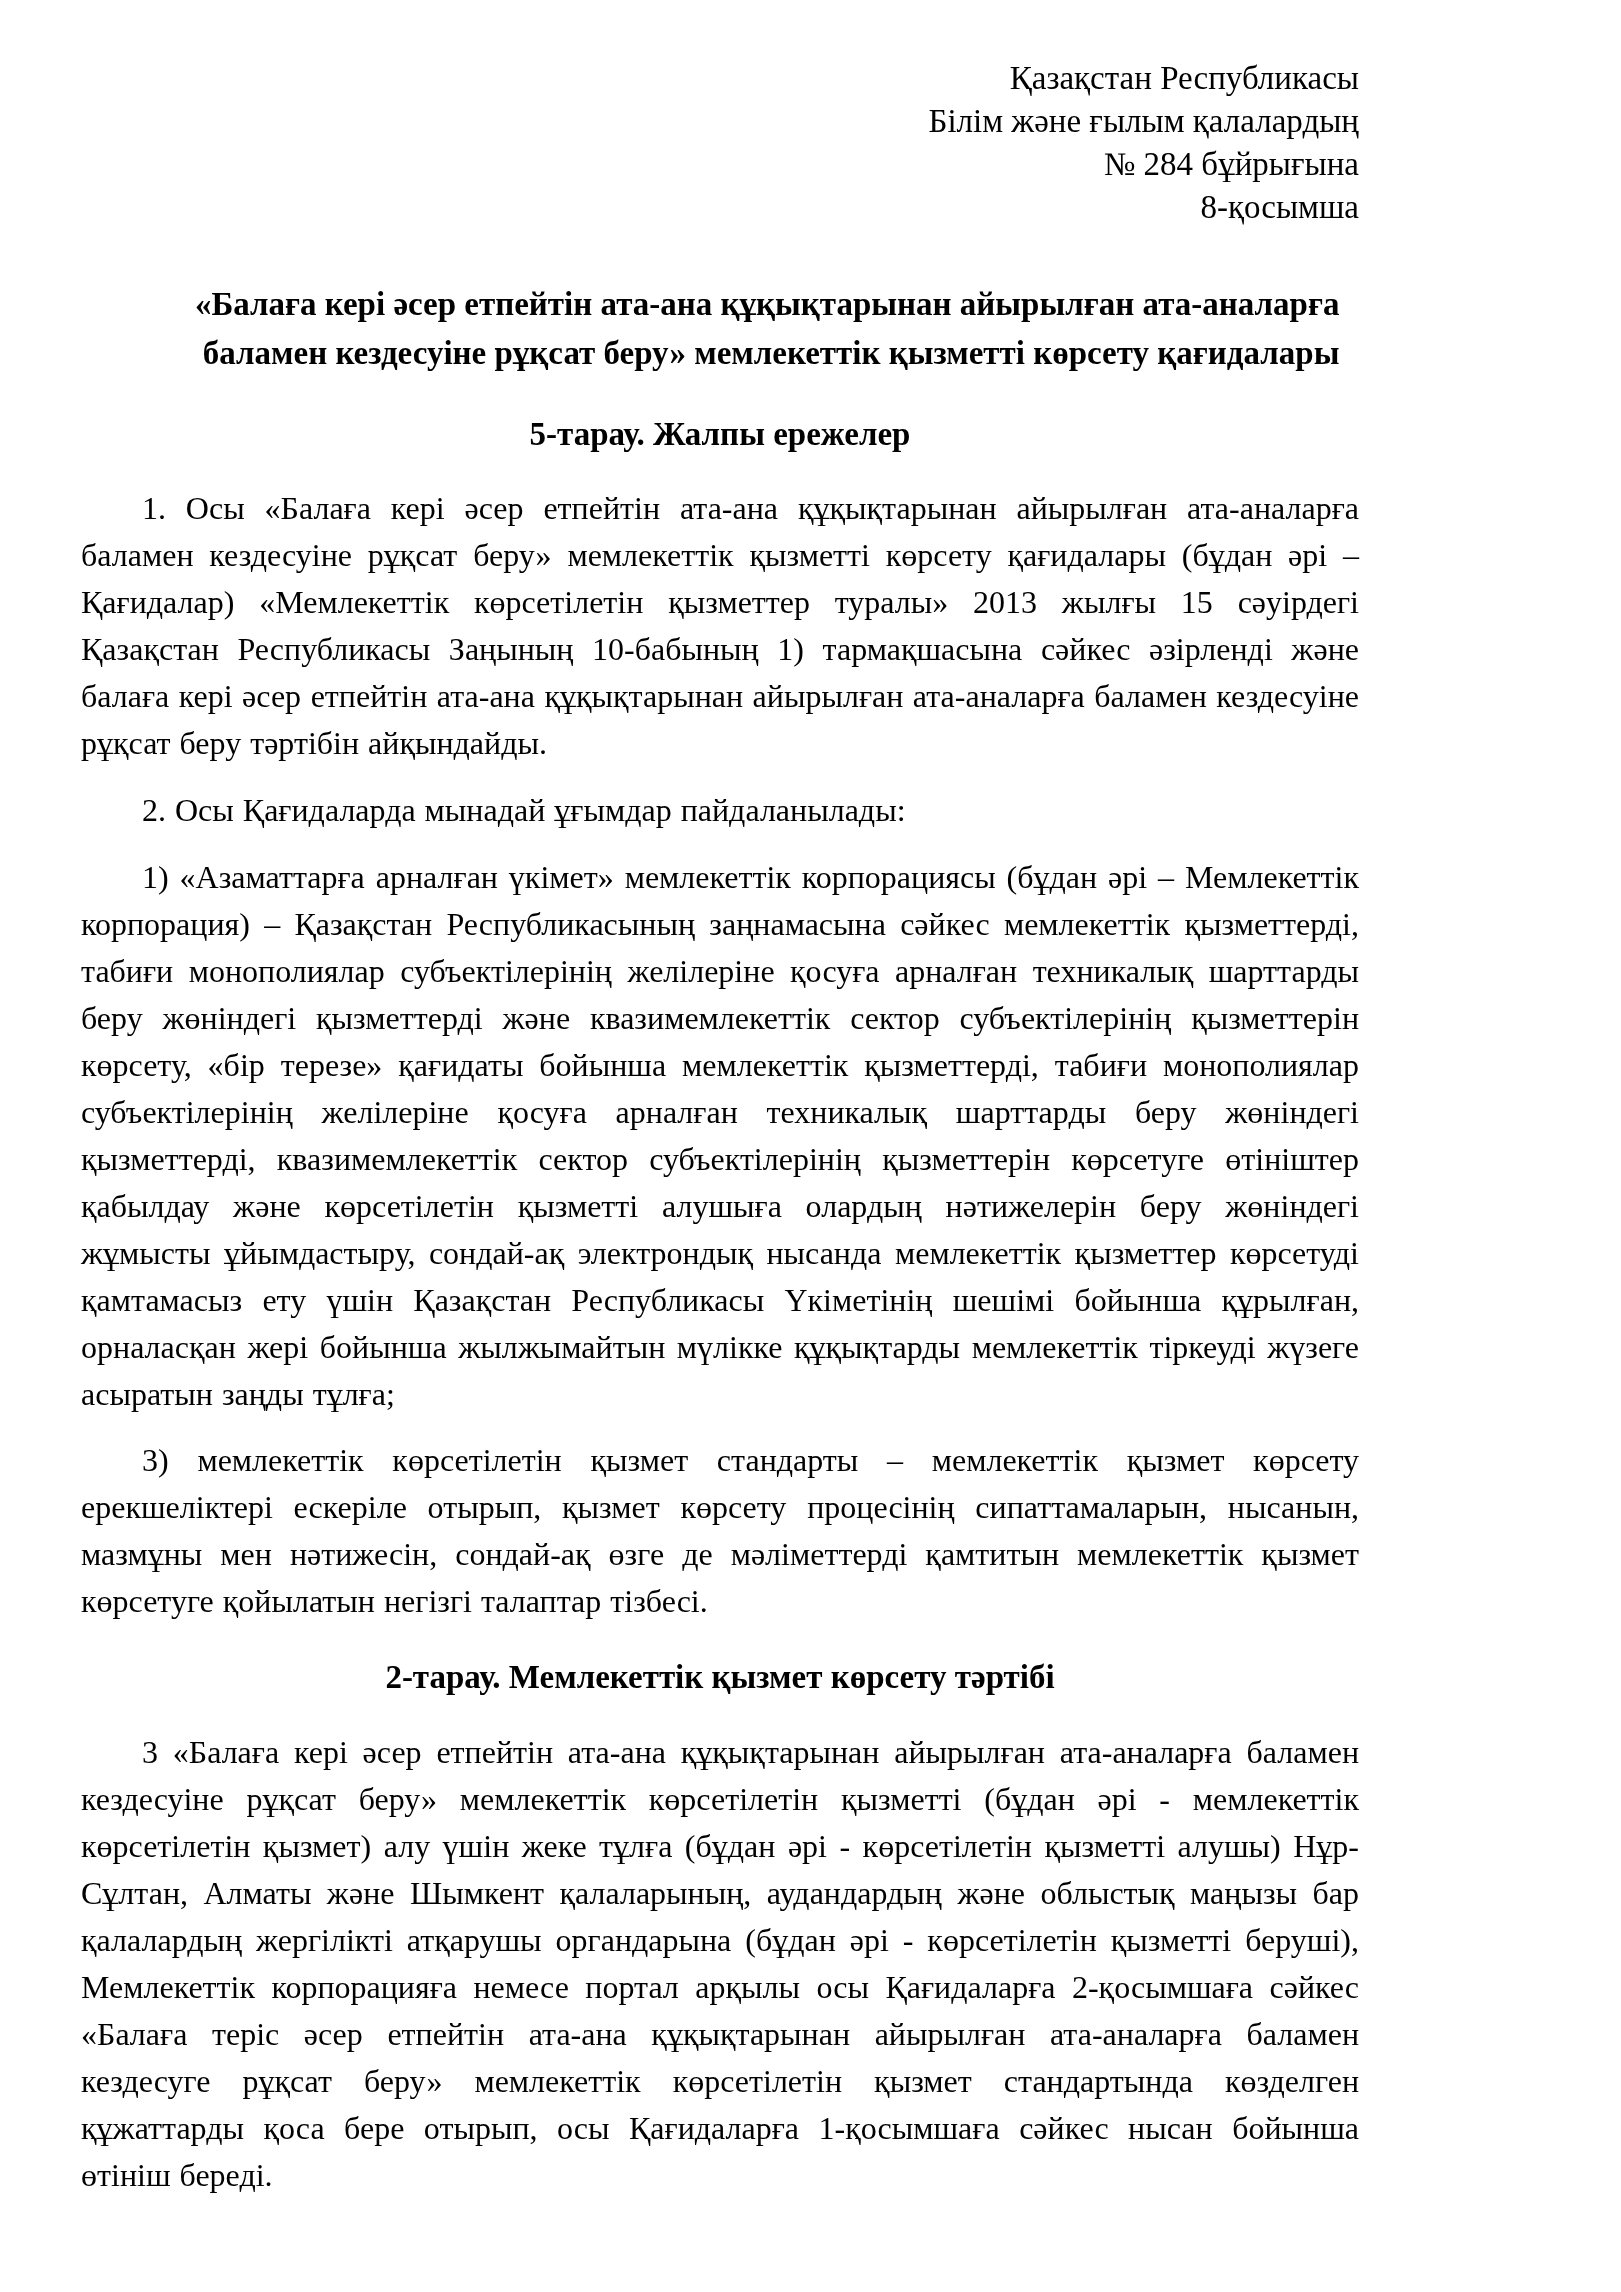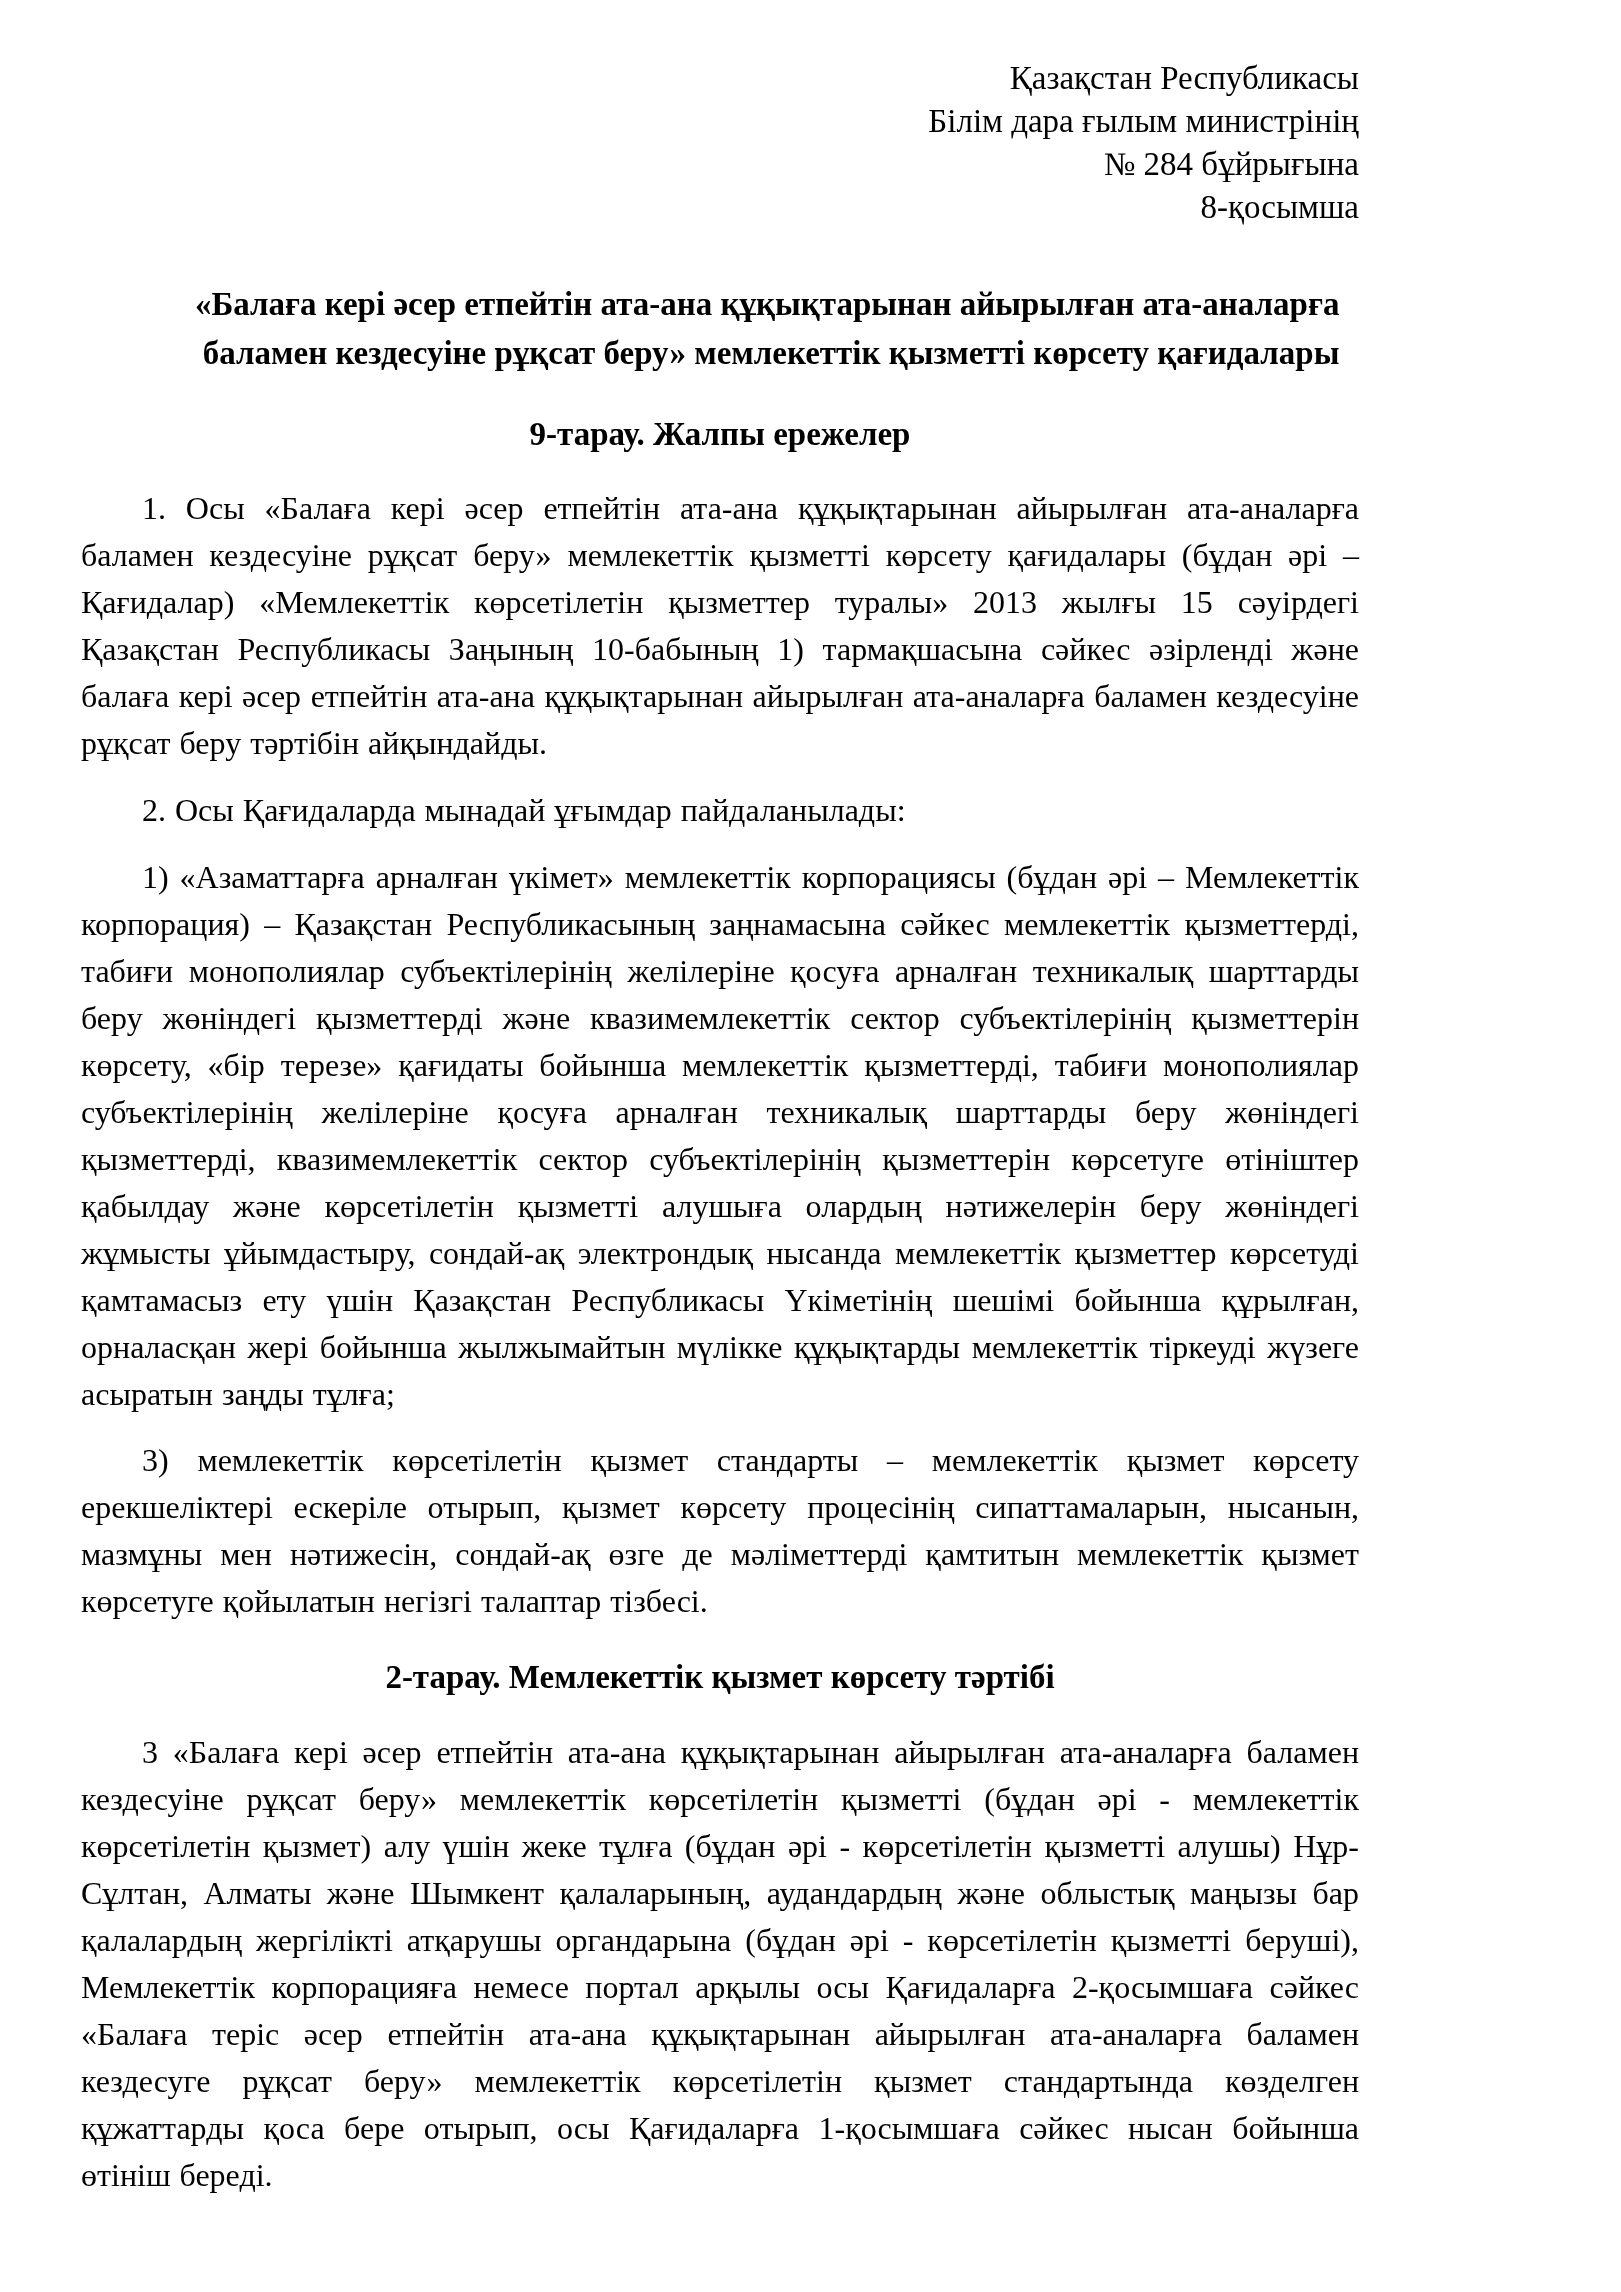--- a/index.html
+++ b/index.html
@@ -57,28 +57,28 @@
     word-spacing: 1px;
   }
 </style>
 </head>
 <body>
 
 <div class="page">
 
   <div class="approval-block">
     <div>Қазақстан Республикасы</div>
-    <div>Білім дара ғылым министрінің</div>
+    <div>Білім және ғылым қалалардың</div>
     <div>№ 284 бұйрығына</div>
     <div>8-қосымша</div>
   </div>
 
   <div class="doc-title">«Балаға кері әсер етпейтін ата-ана құқықтарынан айырылған ата-аналарға баламен кездесуіне рұқсат беру» мемлекеттік қызметті көрсету қағидалары</div>
 
-  <div class="chapter-heading">9-тарау. Жалпы ережелер</div>
+  <div class="chapter-heading">5-тарау. Жалпы ережелер</div>
 
   <p class="body-paragraph">1. Осы «Балаға кері әсер етпейтін ата-ана құқықтарынан айырылған ата-аналарға баламен кездесуіне рұқсат беру» мемлекеттік қызметті көрсету қағидалары (бұдан әрі – Қағидалар) «Мемлекеттік көрсетілетін қызметтер туралы» 2013 жылғы 15 сәуірдегі Қазақстан Республикасы Заңының 10-бабының 1) тармақшасына сәйкес әзірленді және балаға кері әсер етпейтін ата-ана құқықтарынан айырылған ата-аналарға баламен кездесуіне рұқсат беру тәртібін айқындайды.</p>
   <p class="body-paragraph">2. Осы Қағидаларда мынадай ұғымдар пайдаланылады:</p>
   <p class="body-paragraph">1) «Азаматтарға арналған үкімет» мемлекеттік корпорациясы (бұдан әрі – Мемлекеттік корпорация) – Қазақстан Республикасының заңнамасына сәйкес мемлекеттік қызметтерді, табиғи монополиялар субъектілерінің желілеріне қосуға арналған техникалық шарттарды беру жөніндегі қызметтерді және квазимемлекеттік сектор субъектілерінің қызметтерін көрсету, «бір терезе» қағидаты бойынша мемлекеттік қызметтерді, табиғи монополиялар субъектілерінің желілеріне қосуға арналған техникалық шарттарды беру жөніндегі қызметтерді, квазимемлекеттік сектор субъектілерінің қызметтерін көрсетуге өтініштер қабылдау және көрсетілетін қызметті алушыға олардың нәтижелерін беру жөніндегі жұмысты ұйымдастыру, сондай-ақ электрондық нысанда мемлекеттік қызметтер көрсетуді қамтамасыз ету үшін Қазақстан Республикасы Үкіметінің шешімі бойынша құрылған, орналасқан жері бойынша жылжымайтын мүлікке құқықтарды мемлекеттік тіркеуді жүзеге асыратын заңды тұлға;</p>
   <p class="body-paragraph">3) мемлекеттік көрсетілетін қызмет стандарты – мемлекеттік қызмет көрсету ерекшеліктері ескеріле отырып, қызмет көрсету процесінің сипаттамаларын, нысанын, мазмұны мен нәтижесін, сондай-ақ өзге де мәліметтерді қамтитын мемлекеттік қызмет көрсетуге қойылатын негізгі талаптар тізбесі.</p>
 
   <div class="chapter-heading">2-тарау. Мемлекеттік қызмет көрсету тәртібі</div>
 
   <p class="body-paragraph">3 «Балаға кері әсер етпейтін ата-ана құқықтарынан айырылған ата-аналарға баламен кездесуіне рұқсат беру» мемлекеттік көрсетілетін қызметті (бұдан әрі - мемлекеттік көрсетілетін қызмет) алу үшін жеке тұлға (бұдан әрі - көрсетілетін қызметті алушы) Нұр-Сұлтан, Алматы және Шымкент қалаларының, аудандардың және облыстық маңызы бар қалалардың жергілікті атқарушы органдарына (бұдан әрі - көрсетілетін қызметті беруші), Мемлекеттік корпорацияға немесе портал арқылы осы Қағидаларға 2-қосымшаға сәйкес «Балаға теріс әсер етпейтін ата-ана құқықтарынан айырылған ата-аналарға баламен кездесуге рұқсат беру» мемлекеттік көрсетілетін қызмет стандартында көзделген құжаттарды қоса бере отырып, осы Қағидаларға 1-қосымшаға сәйкес нысан бойынша өтініш береді.</p>
 

